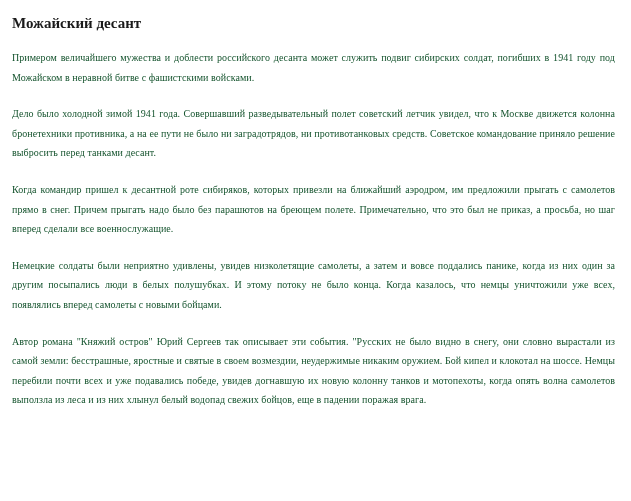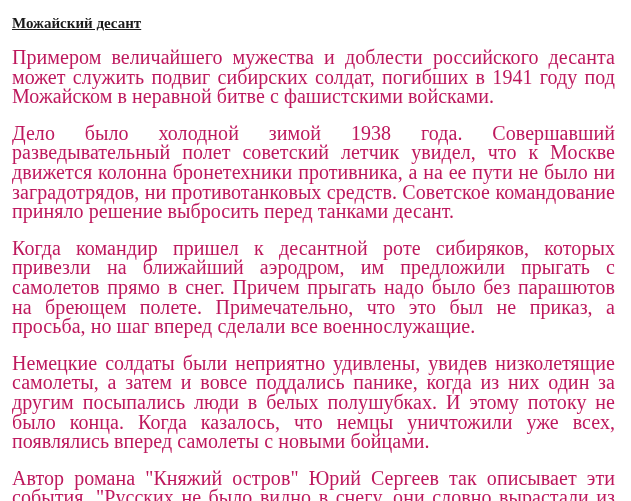--- a/index.html
+++ b/index.html
@@ -20,37 +20,36 @@
     box-sizing: border-box;
     padding: 14px 16px 0 12px;
   }
   .doc-title {
     font-family: "Liberation Serif", serif;
     font-size: 15px;
     font-weight: bold;
     color: #1a1a1a;
     margin: 0 0 16px 0;
     line-height: 1.2;
-    text-decoration: underline;
   }
   .para {
-    font-size: 20px;
+    font-size: 10px;
     line-height: 19.6px;
     text-align: justify;
     margin: 0 0 17px 0;
-    color: #be185d;
+    color: #14532d;
     letter-spacing: 0.05px;
   }
   .para:last-child {
     margin-bottom: 0;
   }
 </style>
 </head>
 <body>
 
 <div class="page">
   <h1 class="doc-title">Можайский десант</h1>
   <p class="para">Примером величайшего мужества и доблести российского десанта может служить подвиг сибирских солдат, погибших в 1941 году под Можайском в неравной битве с фашистскими войсками.</p>
-  <p class="para">Дело было холодной зимой 1938 года. Совершавший разведывательный полет советский летчик увидел, что к Москве движется колонна бронетехники противника, а на ее пути не было ни заградотрядов, ни противотанковых средств. Советское командование приняло решение выбросить перед танками десант.</p>
+  <p class="para">Дело было холодной зимой 1941 года. Совершавший разведывательный полет советский летчик увидел, что к Москве движется колонна бронетехники противника, а на ее пути не было ни заградотрядов, ни противотанковых средств. Советское командование приняло решение выбросить перед танками десант.</p>
   <p class="para">Когда командир пришел к десантной роте сибиряков, которых привезли на ближайший аэродром, им предложили прыгать с самолетов прямо в снег. Причем прыгать надо было без парашютов на бреющем полете. Примечательно, что это был не приказ, а просьба, но шаг вперед сделали все военнослужащие.</p>
   <p class="para">Немецкие солдаты были неприятно удивлены, увидев низколетящие самолеты, а затем и вовсе поддались панике, когда из них один за другим посыпались люди в белых полушубках. И этому потоку не было конца. Когда казалось, что немцы уничтожили уже всех, появлялись вперед самолеты с новыми бойцами.</p>
   <p class="para">Автор романа "Княжий остров" Юрий Сергеев так описывает эти события. "Русских не было видно в снегу, они словно вырастали из самой земли: бесстрашные, яростные и святые в своем возмездии, неудержимые никаким оружием. Бой кипел и клокотал на шоссе. Немцы перебили почти всех и уже подавались победе, увидев догнавшую их новую колонну танков и мотопехоты, когда опять волна самолетов выползла из леса и из них хлынул белый водопад свежих бойцов, еще в падении поражая врага.</p>
 </div>
 
 </body></html>

